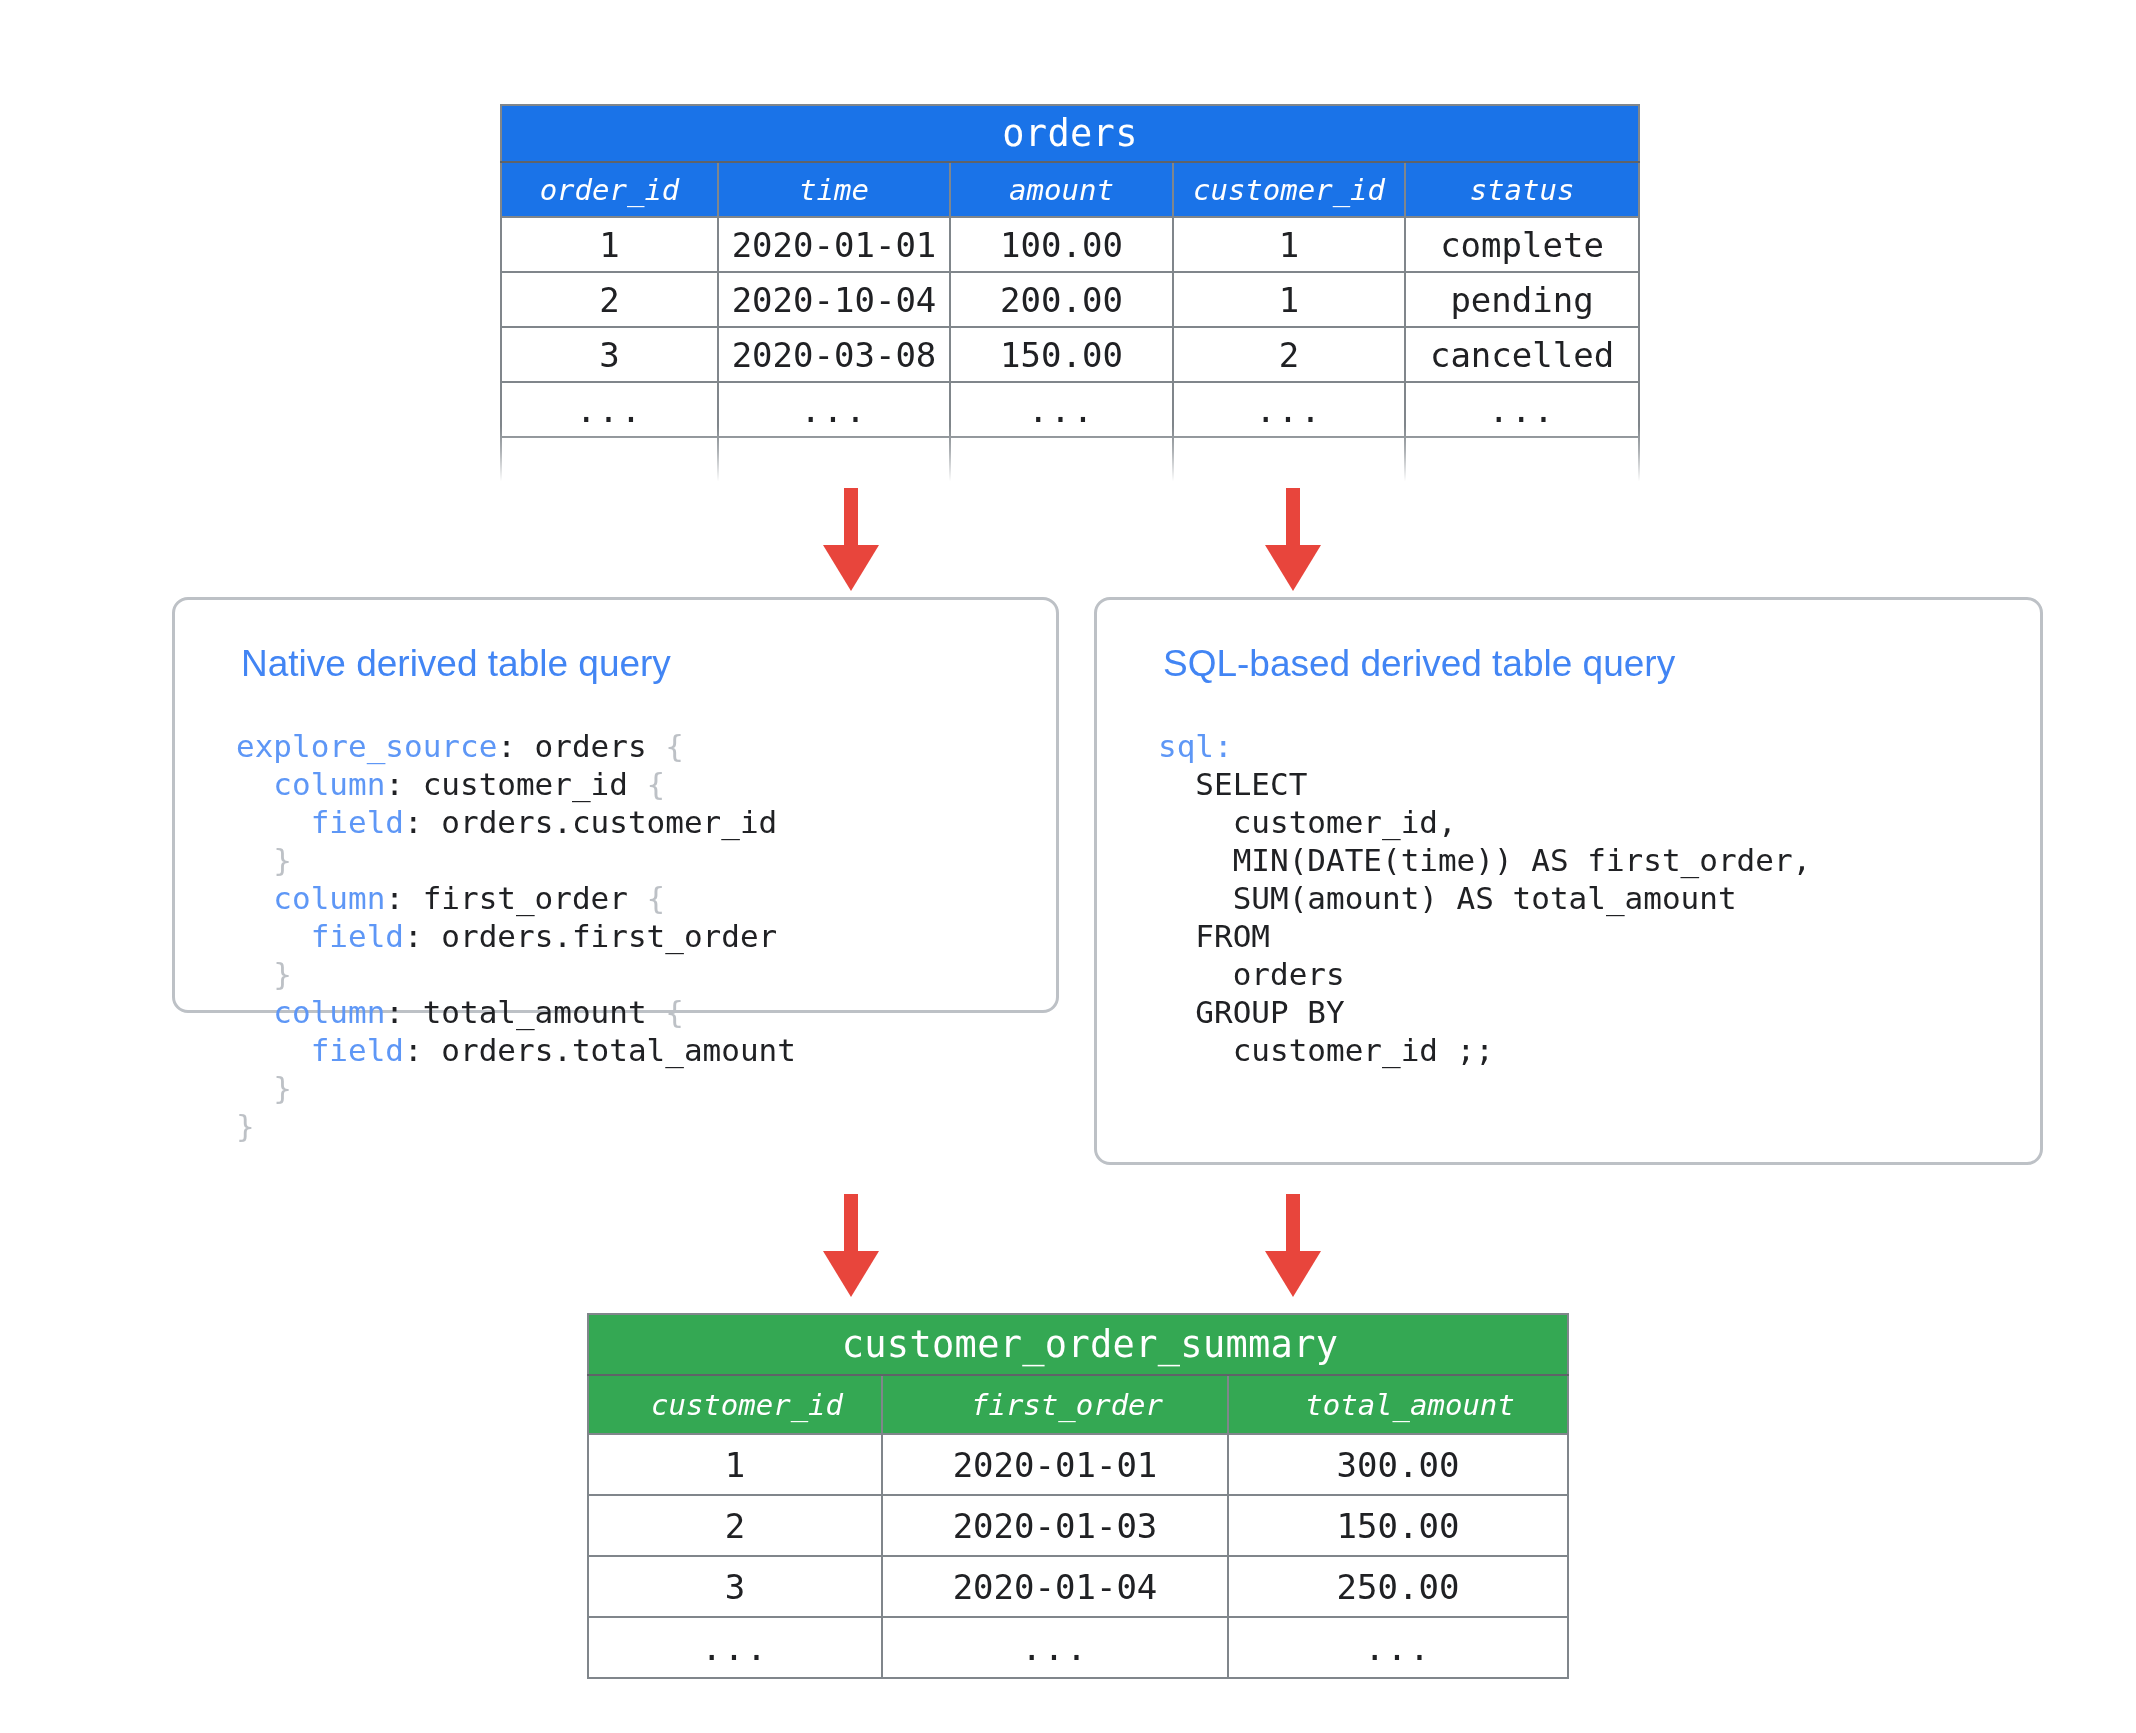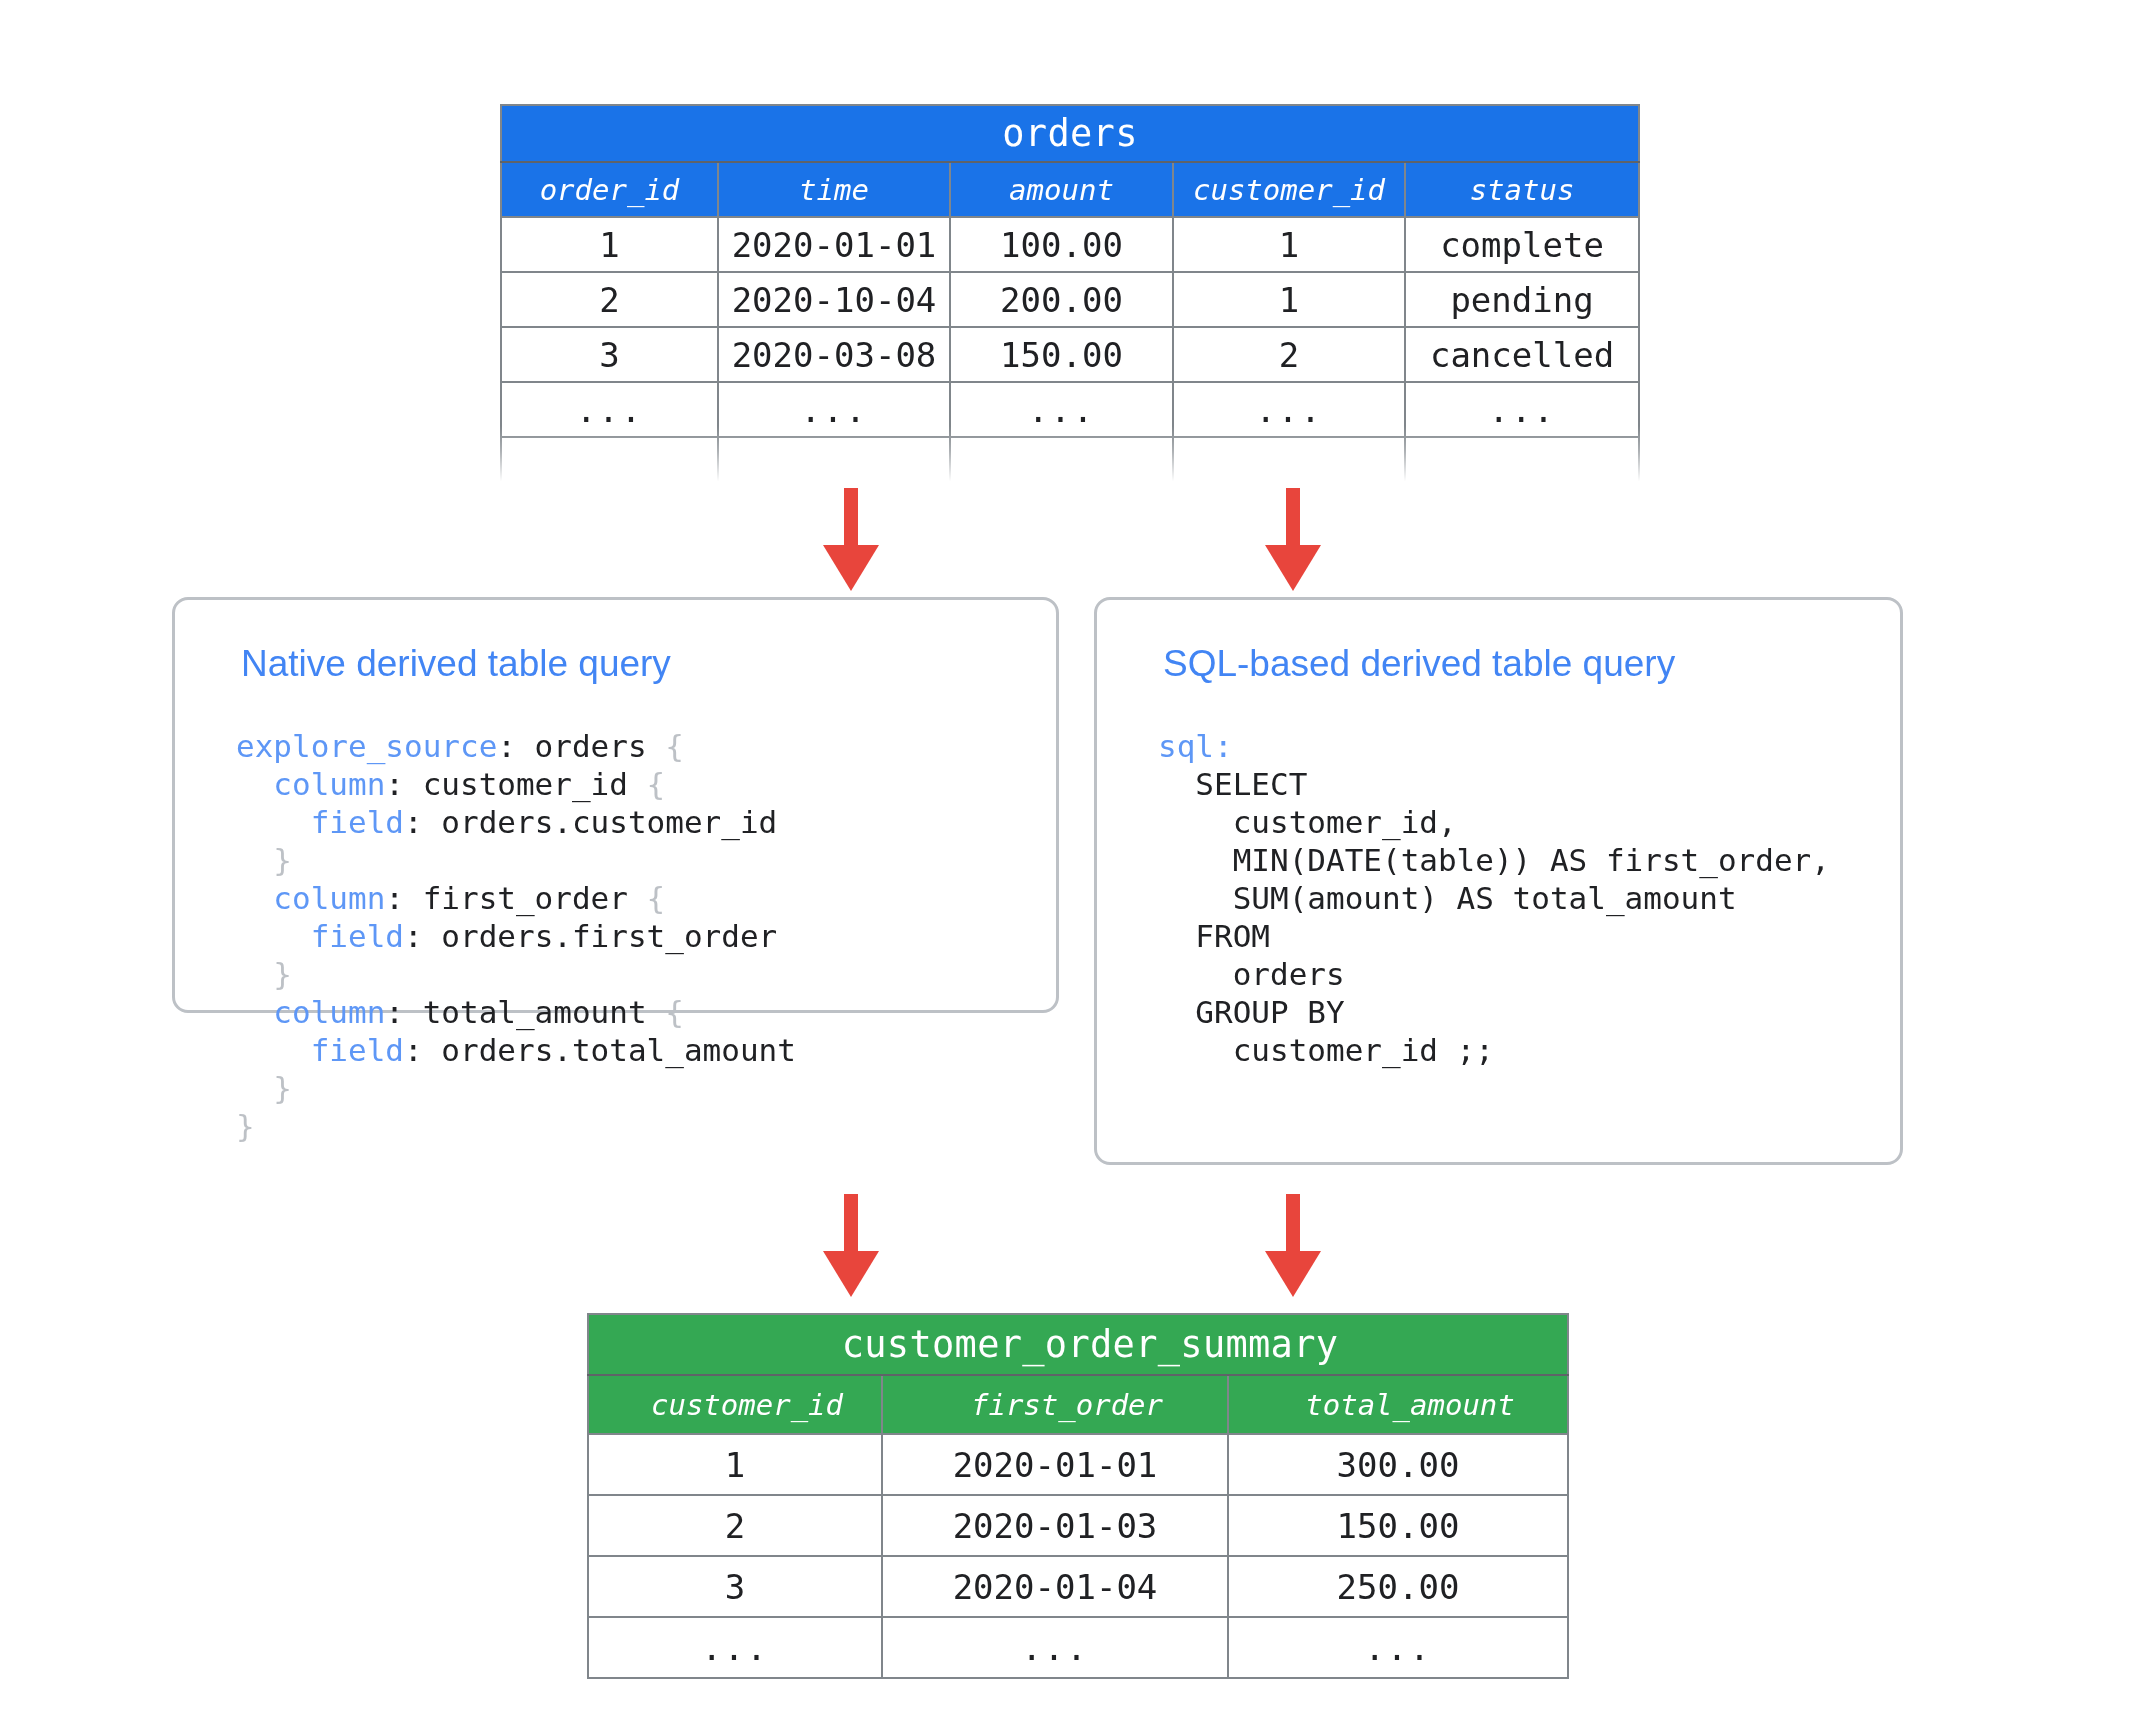--- a/index.html
+++ b/index.html
@@ -141,21 +141,21 @@
     font-family: "DejaVu Sans Mono", monospace;
     font-size: 31px;
     line-height: 38px;
     color: #202124;
     white-space: pre;
   }
   .kw   { color: #5e97f6; }
   .brc  { color: #bdc1c6; }
 
   #card-native { left: 172px; top: 597px; width: 887px; height: 416px; }
-  #card-sql    { left: 1094px; top: 597px; width: 809px; height: 568px; }
+  #card-sql    { left: 1094px; top: 597px; width: 949px; height: 568px; }
 </style>
 </head>
 <body>
 
 <table class="db-table" id="orders-table">
   <colgroup>
     <col style="width:217px">
       <col style="width:232px">
       <col style="width:223px">
       <col style="width:232px">
@@ -220,21 +220,21 @@
   <div class="head"></div>
 </div>
 
 <div class="code-card" id="card-native">
   <div class="card-title">Native derived table query</div>
   <div class="code-body"><div><span class="kw">explore_source</span><span>: orders </span><span class="brc">{</span></div><div><span>  </span><span class="kw">column</span><span>: customer_id </span><span class="brc">{</span></div><div><span>    </span><span class="kw">field</span><span>: orders.customer_id</span></div><div><span>  </span><span class="brc">}</span></div><div><span>  </span><span class="kw">column</span><span>: first_order </span><span class="brc">{</span></div><div><span>    </span><span class="kw">field</span><span>: orders.first_order</span></div><div><span>  </span><span class="brc">}</span></div><div><span>  </span><span class="kw">column</span><span>: total_amount </span><span class="brc">{</span></div><div><span>    </span><span class="kw">field</span><span>: orders.total_amount</span></div><div><span>  </span><span class="brc">}</span></div><div><span class="brc">}</span></div></div>
 </div>
 
 <div class="code-card" id="card-sql">
   <div class="card-title">SQL-based derived table query</div>
-  <div class="code-body"><div><span class="kw">sql:</span></div><div><span>  SELECT</span></div><div><span>    customer_id,</span></div><div><span>    MIN(DATE(table)) AS first_order,</span></div><div><span>    SUM(amount) AS total_amount</span></div><div><span>  FROM</span></div><div><span>    orders</span></div><div><span>  GROUP BY</span></div><div><span>    customer_id ;;</span></div></div>
+  <div class="code-body"><div><span class="kw">sql:</span></div><div><span>  SELECT</span></div><div><span>    customer_id,</span></div><div><span>    MIN(DATE(time)) AS first_order,</span></div><div><span>    SUM(amount) AS total_amount</span></div><div><span>  FROM</span></div><div><span>    orders</span></div><div><span>  GROUP BY</span></div><div><span>    customer_id ;;</span></div></div>
 </div>
 
 <div class="arrow" style="left:823px; top:1194px;">
   <div class="shaft"></div>
   <div class="head"></div>
 </div>
 <div class="arrow" style="left:1265px; top:1194px;">
   <div class="shaft"></div>
   <div class="head"></div>
 </div>

